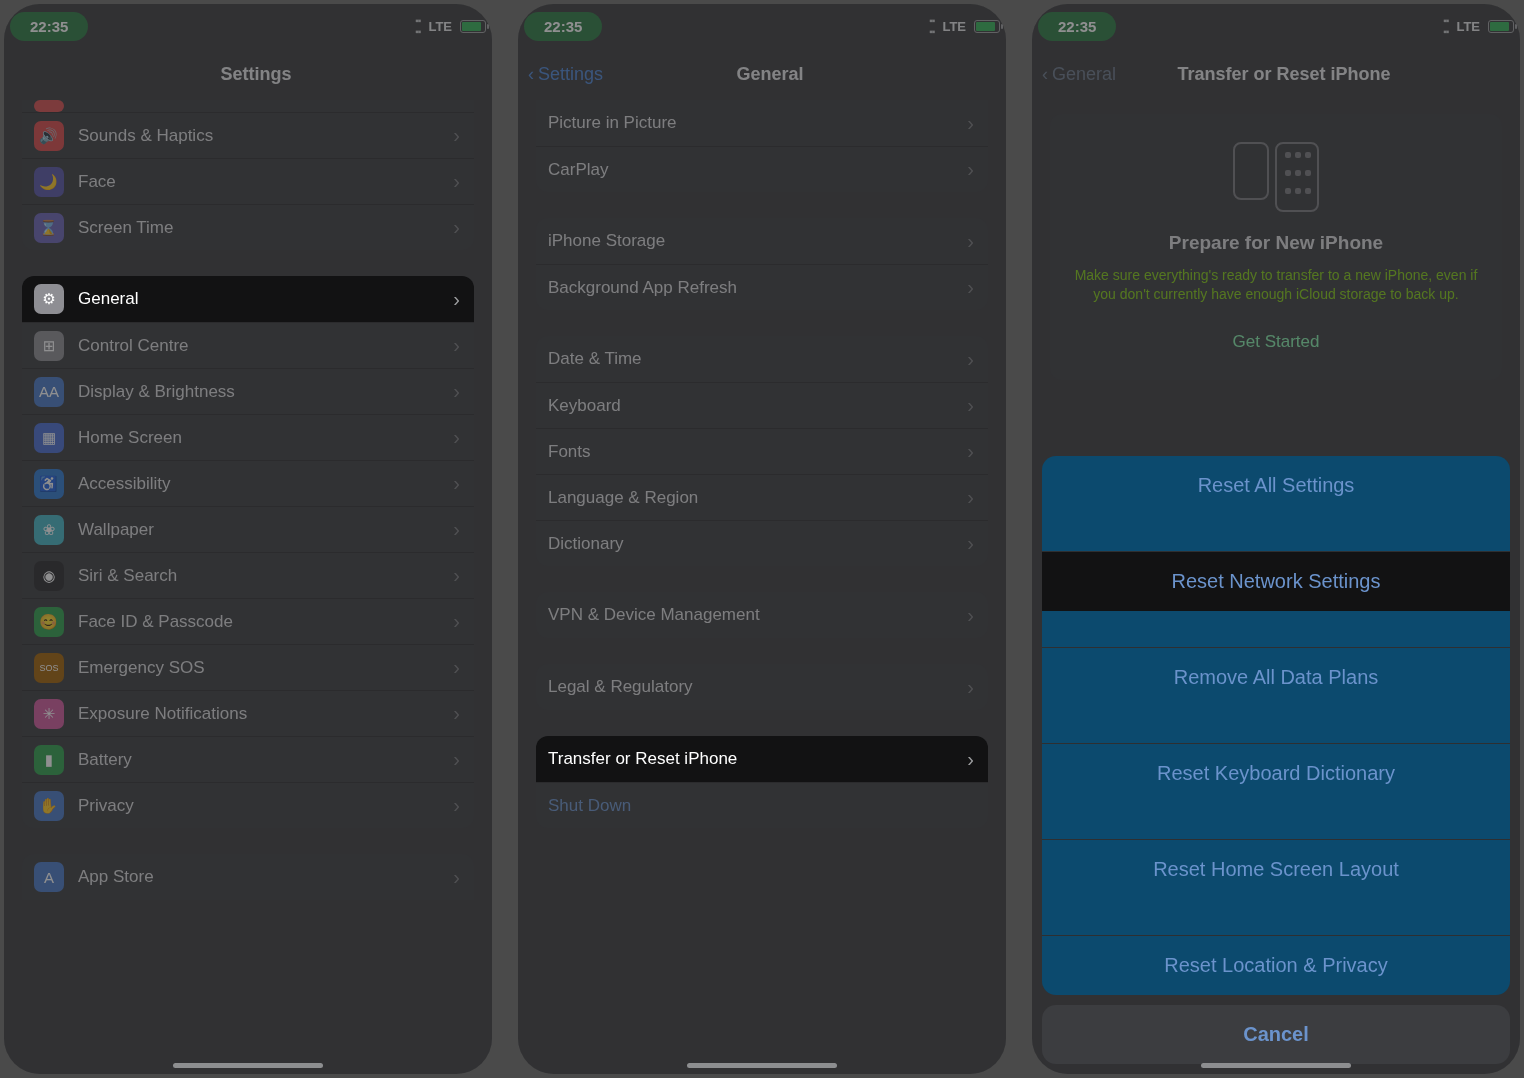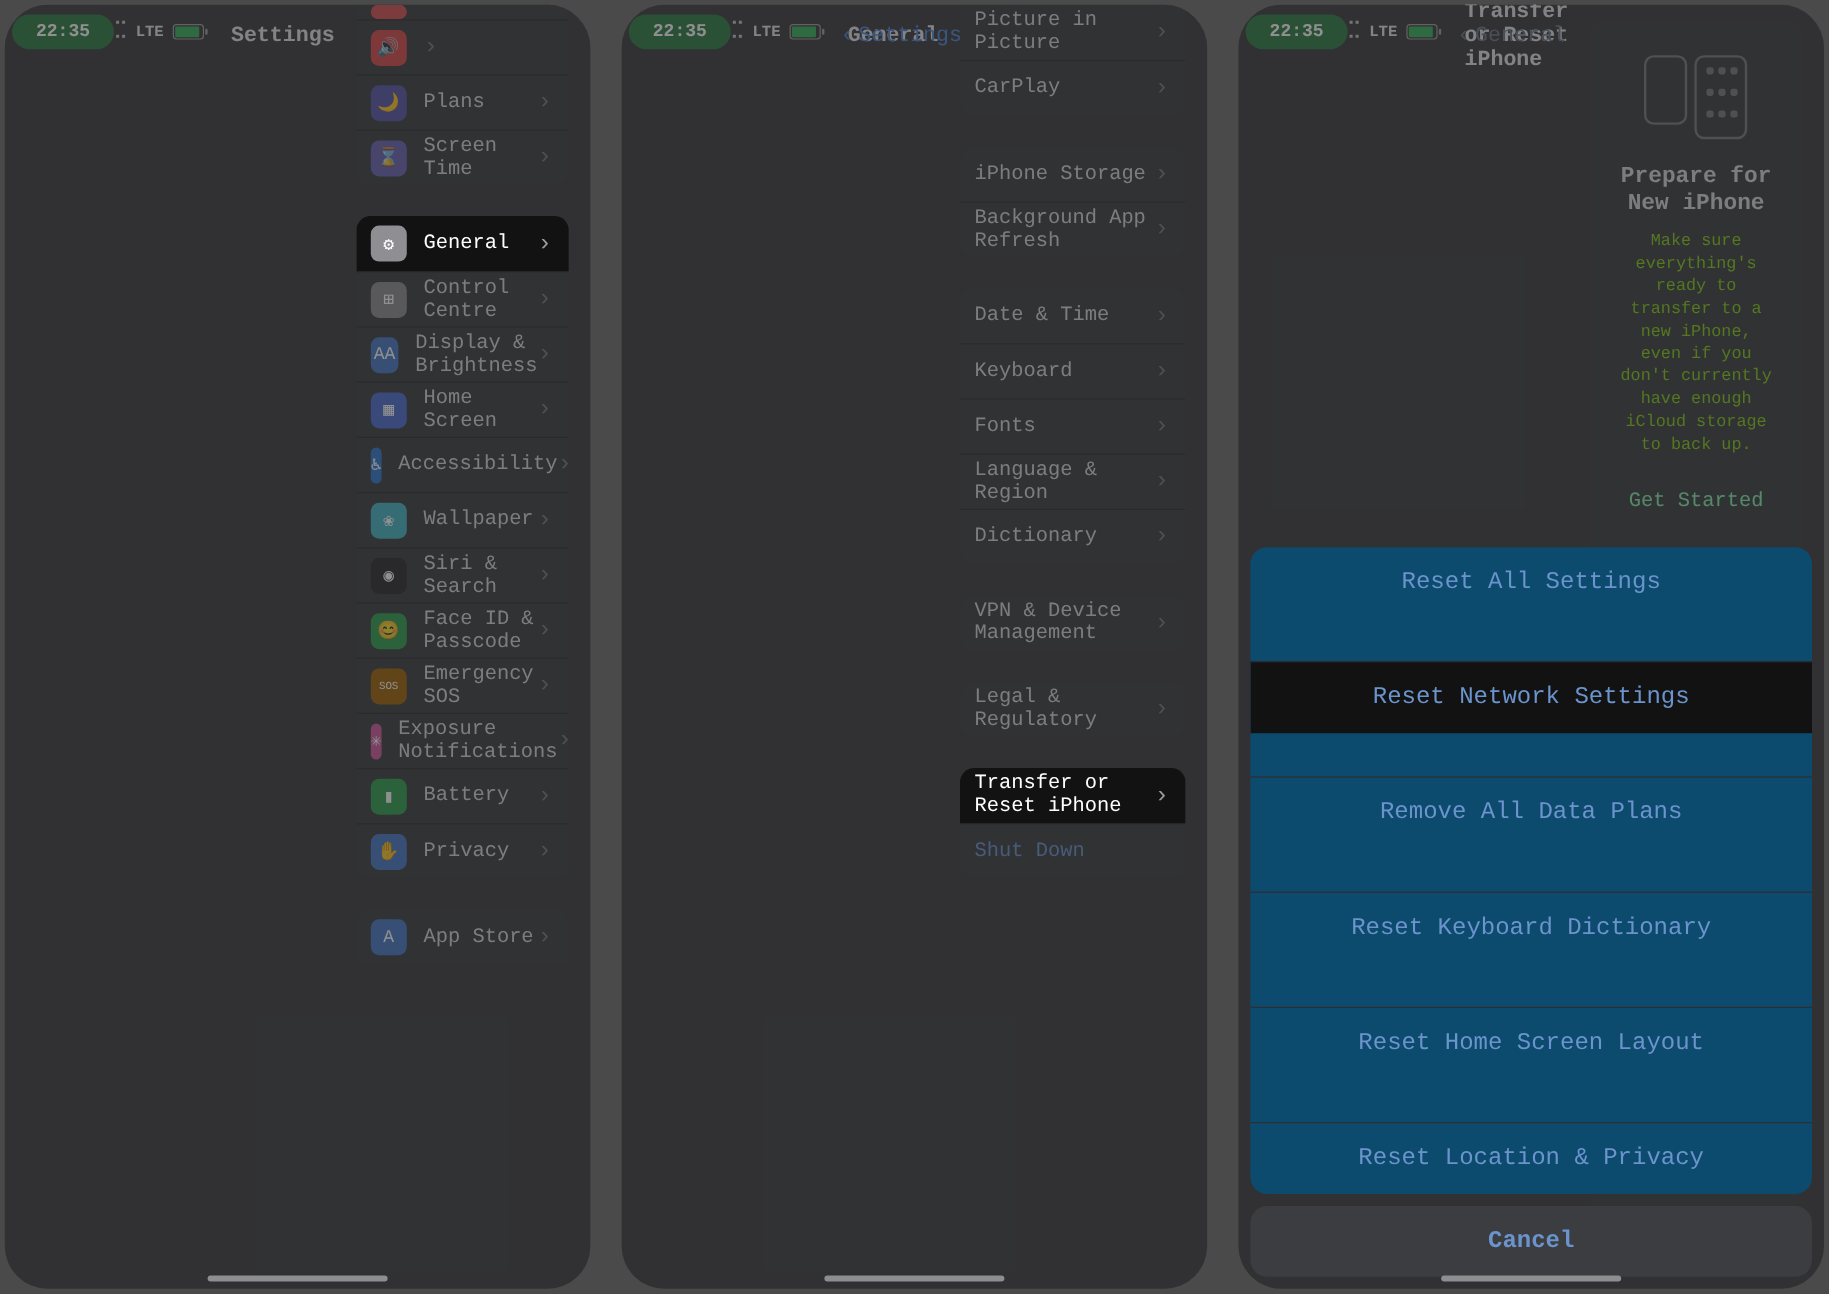--- a/index.html
+++ b/index.html
@@ -12,22 +12,21 @@
     gap: 26px;
     padding: 4px;
   }
   .phone {
     flex: 1;
     background: #3b3c3e;
     border-radius: 36px;
     position: relative;
     overflow: hidden;
     display: flex;
-    flex-direction: row;
-    font-family: Liberation Mono, monospace;
+    flex-direction: column;
   }
   .dim-overlay {
     position: absolute;
     inset: 0;
     background: rgba(40,40,42,0.52);
     pointer-events: none;
     z-index: 50;
   }
   
   .statusbar {
@@ -193,25 +192,26 @@
   <div class="navhdr">
     <span>Settings</span>
   </div>
   <div class="scroll">
     <div class="group cliptop" id="s1g1">
         <div class="row" style="min-height: 10px; padding: 0px 12px;">
           <span class="icon" style="background: rgb(216, 80, 80); height: 12px;"></span>
         </div>
         <div class="row">
           <span class="icon" style="background: rgb(218, 74, 74); font-size: 15px;">🔊</span>
+          <span class="label">Sounds &amp; Haptics</span>
           <span class="chev">›</span>
         </div>
         <div class="row">
           <span class="icon" style="background: rgb(88, 86, 168); font-size: 15px;">🌙</span>
-          <span class="label">Plans</span>
+          <span class="label">Face</span>
           <span class="chev">›</span>
         </div>
         <div class="row">
           <span class="icon" style="background: rgb(107, 100, 183); font-size: 15px;">⌛</span>
           <span class="label">Screen Time</span>
           <span class="chev">›</span>
         </div>
       </div>
     <div class="group" id="s1g2">
         <div class="row hl">

